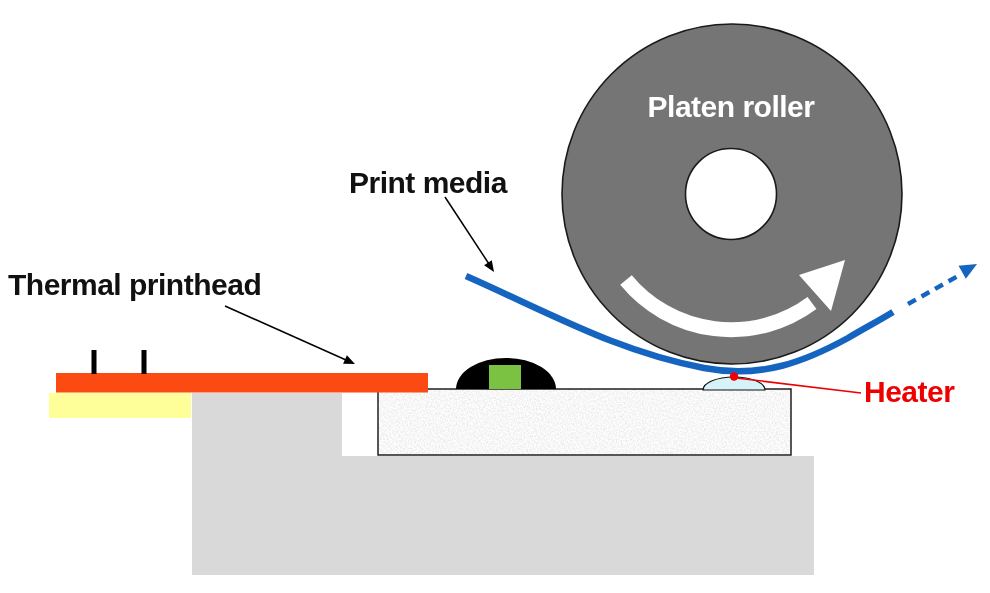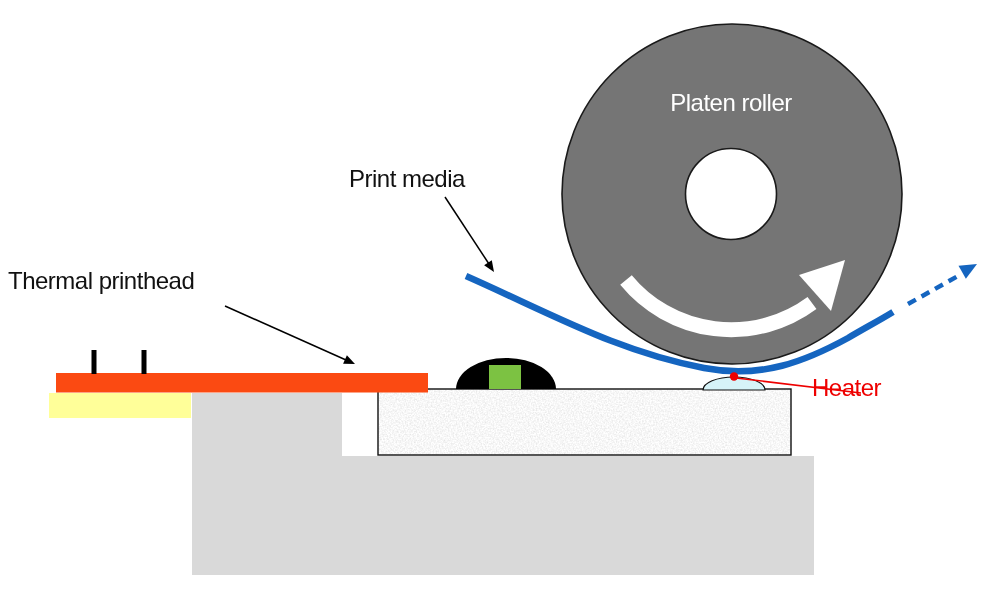--- a/index.html
+++ b/index.html
@@ -6,22 +6,22 @@
   .canvas{
     position:relative;
     width:990px;height:593px;
     background:#ffffff;
     overflow:hidden;
     font-family:"Liberation Sans", sans-serif;
   }
   .canvas svg{position:absolute;left:0;top:0;}
   .lbl{
     position:absolute;
-    font-weight:400;
-    font-size:24px;
+    font-weight:700;
+    font-size:30px;
     line-height:1.1;
     color:#111111;
     white-space:nowrap;
     letter-spacing:-0.5px;
   }
   .lbl-platen{color:#ffffff;transform:translateX(-50%);}
   .lbl-heater{color:#ee0000;}
 </style>
 </head>
 <body>
@@ -88,15 +88,15 @@
       <polygon points="494,272 484.1,265.3 491.8,260.3" fill="#000000"></polygon>
     </g>
   </svg>
 
   <div class="lbl" style="left:8px; top:268px;">Thermal printhead</div>
 
   <div class="lbl" style="left:349px; top:166px;">Print media</div>
 
   <div class="lbl lbl-platen" style="left:731px; top:90px;">Platen roller</div>
 
-  <div class="lbl lbl-heater" style="left:812px; top:375px;">Heater</div>
+  <div class="lbl lbl-heater" style="left:864px; top:375px;">Heater</div>
 
 </div>
 
 </body></html>

